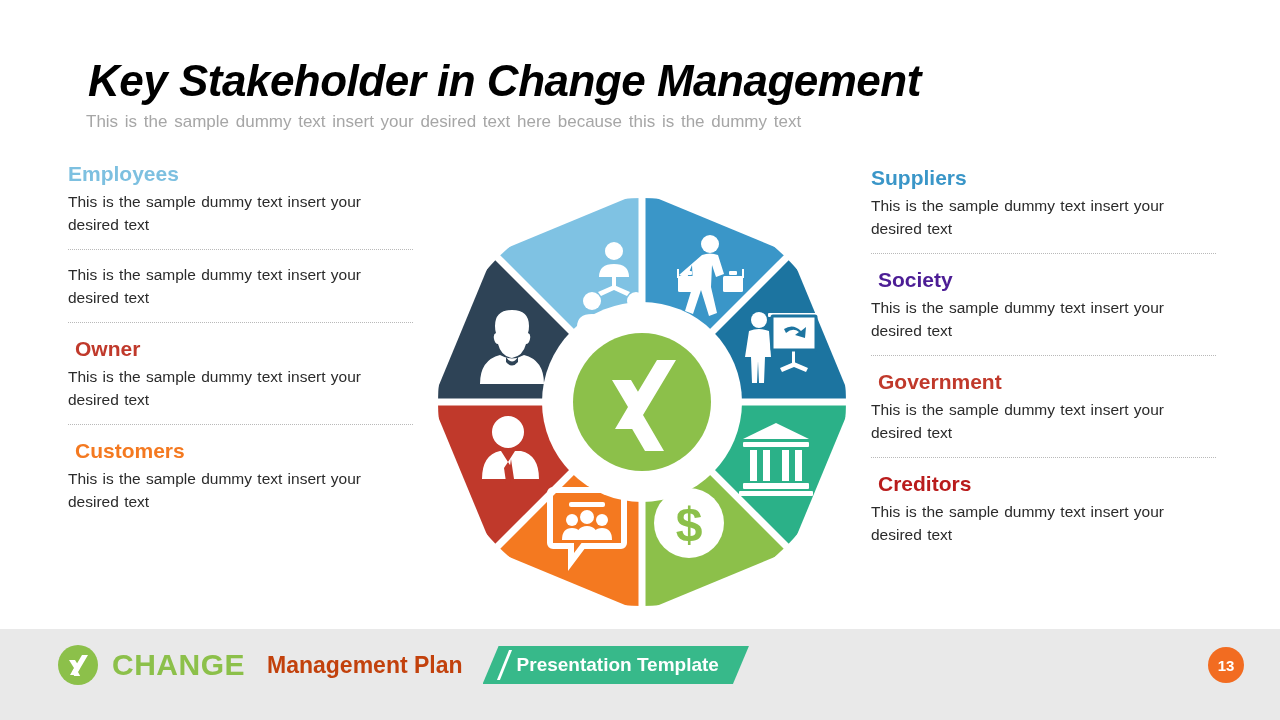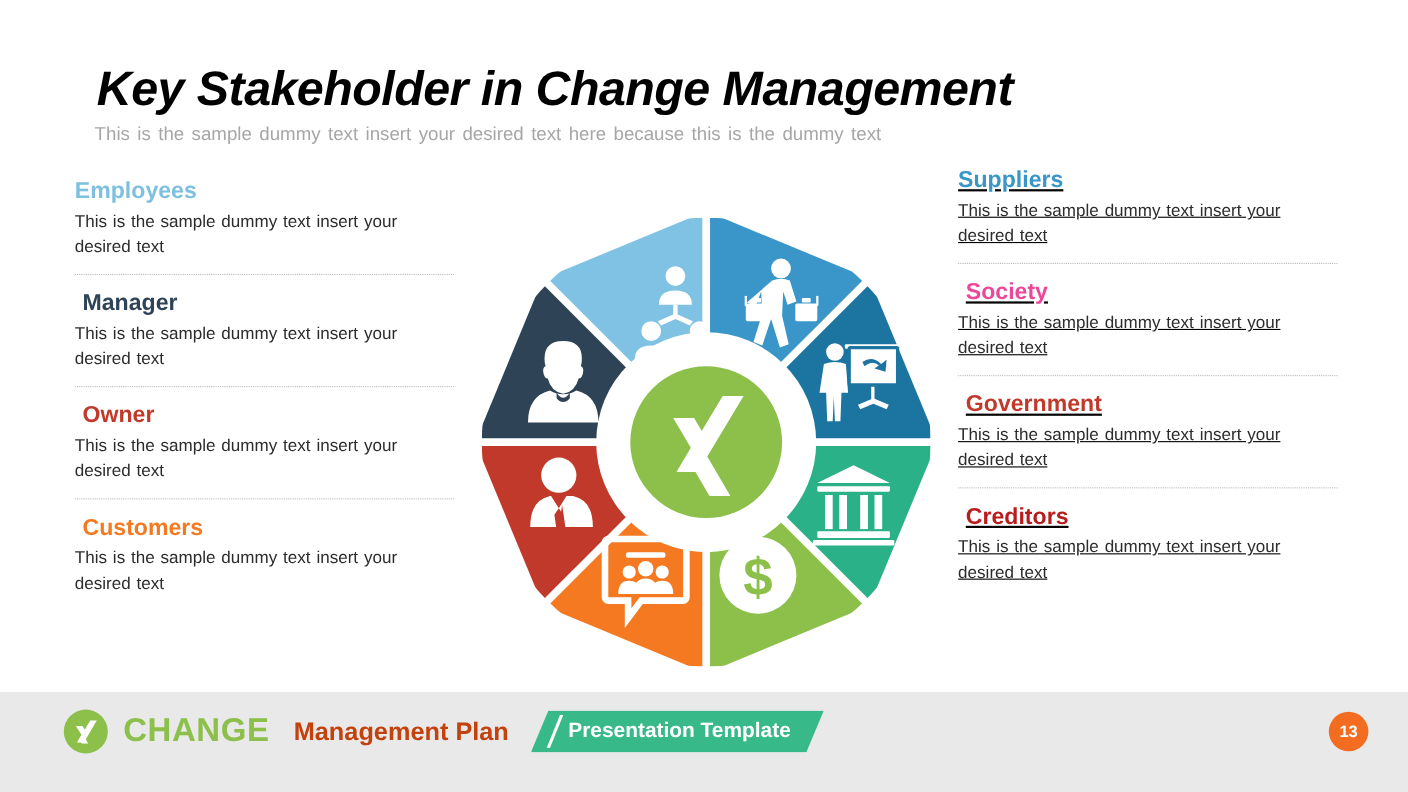--- a/index.html
+++ b/index.html
@@ -21,21 +21,21 @@
   }
   .subtitle {
     position: absolute; left: 86px; top: 112px;
     font-size: 17px; color: #a6a6a6; white-space: nowrap;
     word-spacing: 2px;
   }
 
   
   .col { position: absolute; width: 345px; }
   .col-left  { left: 68px;  top: 162px; }
-  .col-right { left: 871px; top: 152px; text-decoration: underline; }
+  .col-right { left: 871px; top: 166px; }
 
   .entry { position: relative; }
   .entry-head {
     font-size: 21px; font-weight: bold;
     margin-bottom: 6px; line-height: 1.1;
   }
   .entry-body {
     font-size: 15.5px; color: #2b2b2b; line-height: 1.45;
     word-spacing: 1px;
   }
@@ -105,21 +105,20 @@
   <div class="title">Key Stakeholder in Change Management</div>
   <div class="subtitle">This is the sample  dummy  text insert your desired text here because this is the  dummy  text</div>
 
   <div class="col col-left">
     <div class="entry">
       <div class="entry-head" style="color:#7dc0e0">Employees</div>
       <div class="entry-body">This is the sample dummy text insert your desired text</div>
     </div>
     <div class="sep"></div>
     <div class="entry indent">
-      <div class="entry-head" style="color:#2e4356">Manager</div>
       <div class="entry-body">This is the sample dummy text insert your desired text</div>
     </div>
     <div class="sep"></div>
     <div class="entry indent">
       <div class="entry-head" style="color:#c0392b">Owner</div>
       <div class="entry-body">This is the sample dummy text insert your desired text</div>
     </div>
     <div class="sep"></div>
     <div class="entry indent">
       <div class="entry-head" style="color:#f47920">Customers</div>
@@ -127,21 +126,21 @@
     </div>
   </div>
 
   <div class="col col-right">
     <div class="entry">
       <div class="entry-head" style="color:#3a96c8">Suppliers</div>
       <div class="entry-body">This is the sample dummy text insert your desired text</div>
     </div>
     <div class="sep"></div>
     <div class="entry indent">
-      <div class="entry-head" style="color:#ec4899">Society</div>
+      <div class="entry-head" style="color:#4c1d95">Society</div>
       <div class="entry-body">This is the sample dummy text insert your desired text</div>
     </div>
     <div class="sep"></div>
     <div class="entry indent">
       <div class="entry-head" style="color:#c0392b">Government</div>
       <div class="entry-body">This is the sample dummy text insert your desired text</div>
     </div>
     <div class="sep"></div>
     <div class="entry indent">
       <div class="entry-head" style="color:#b91c1c">Creditors</div>

